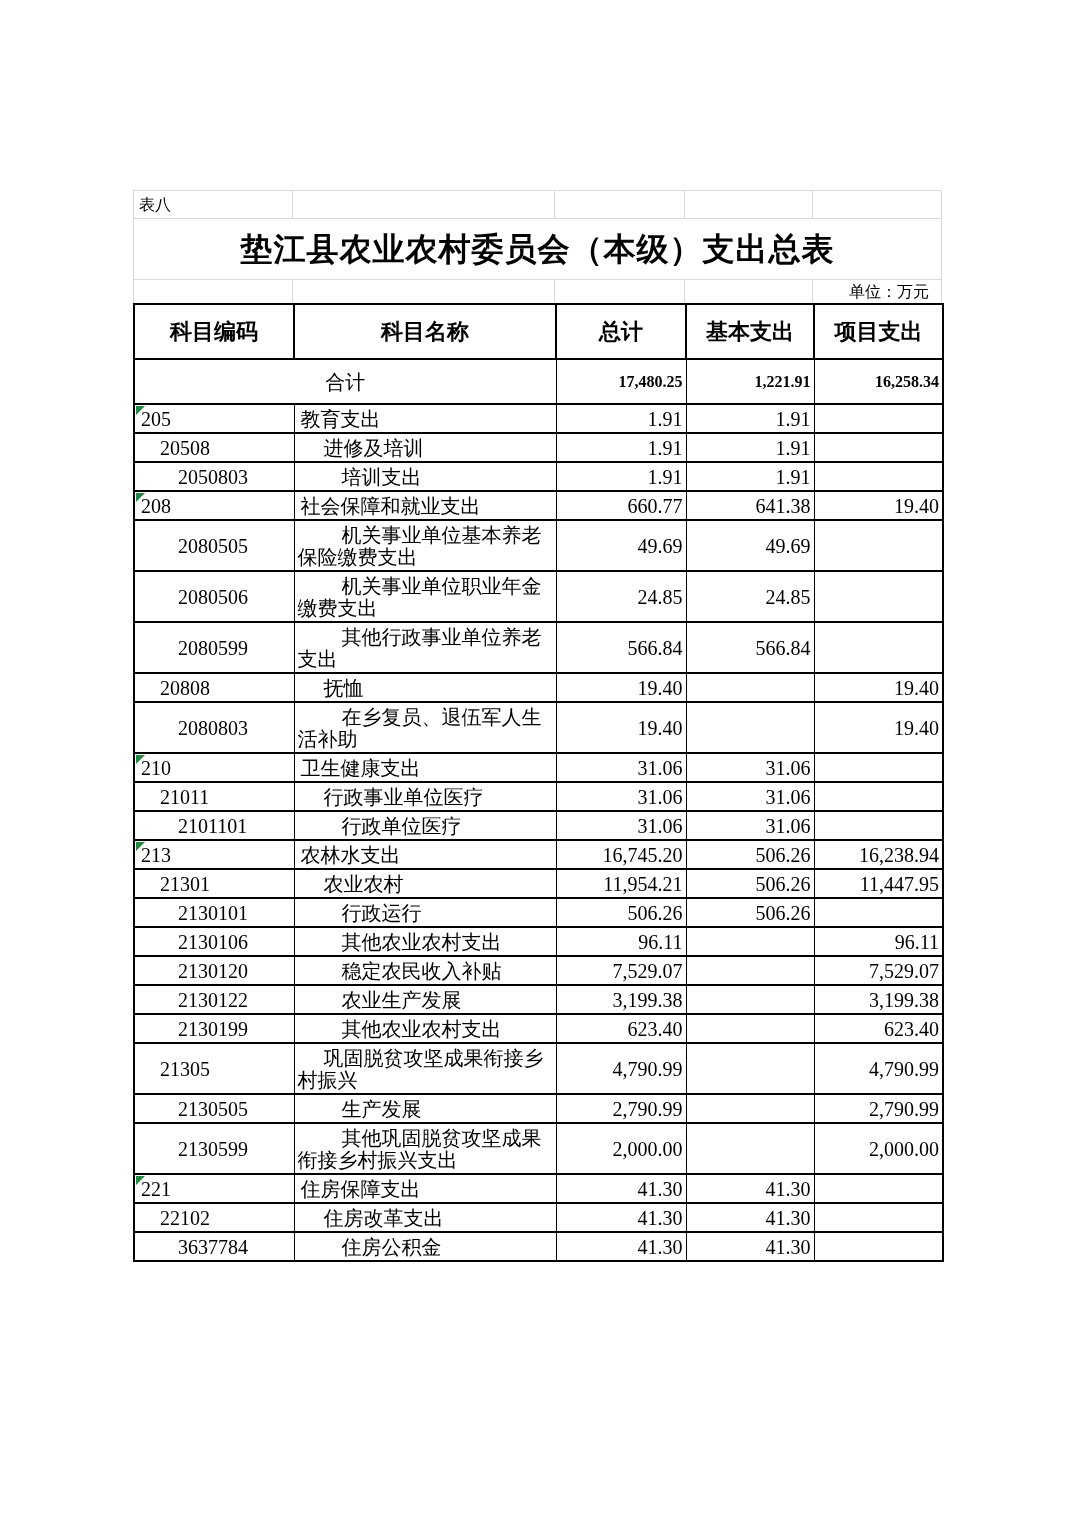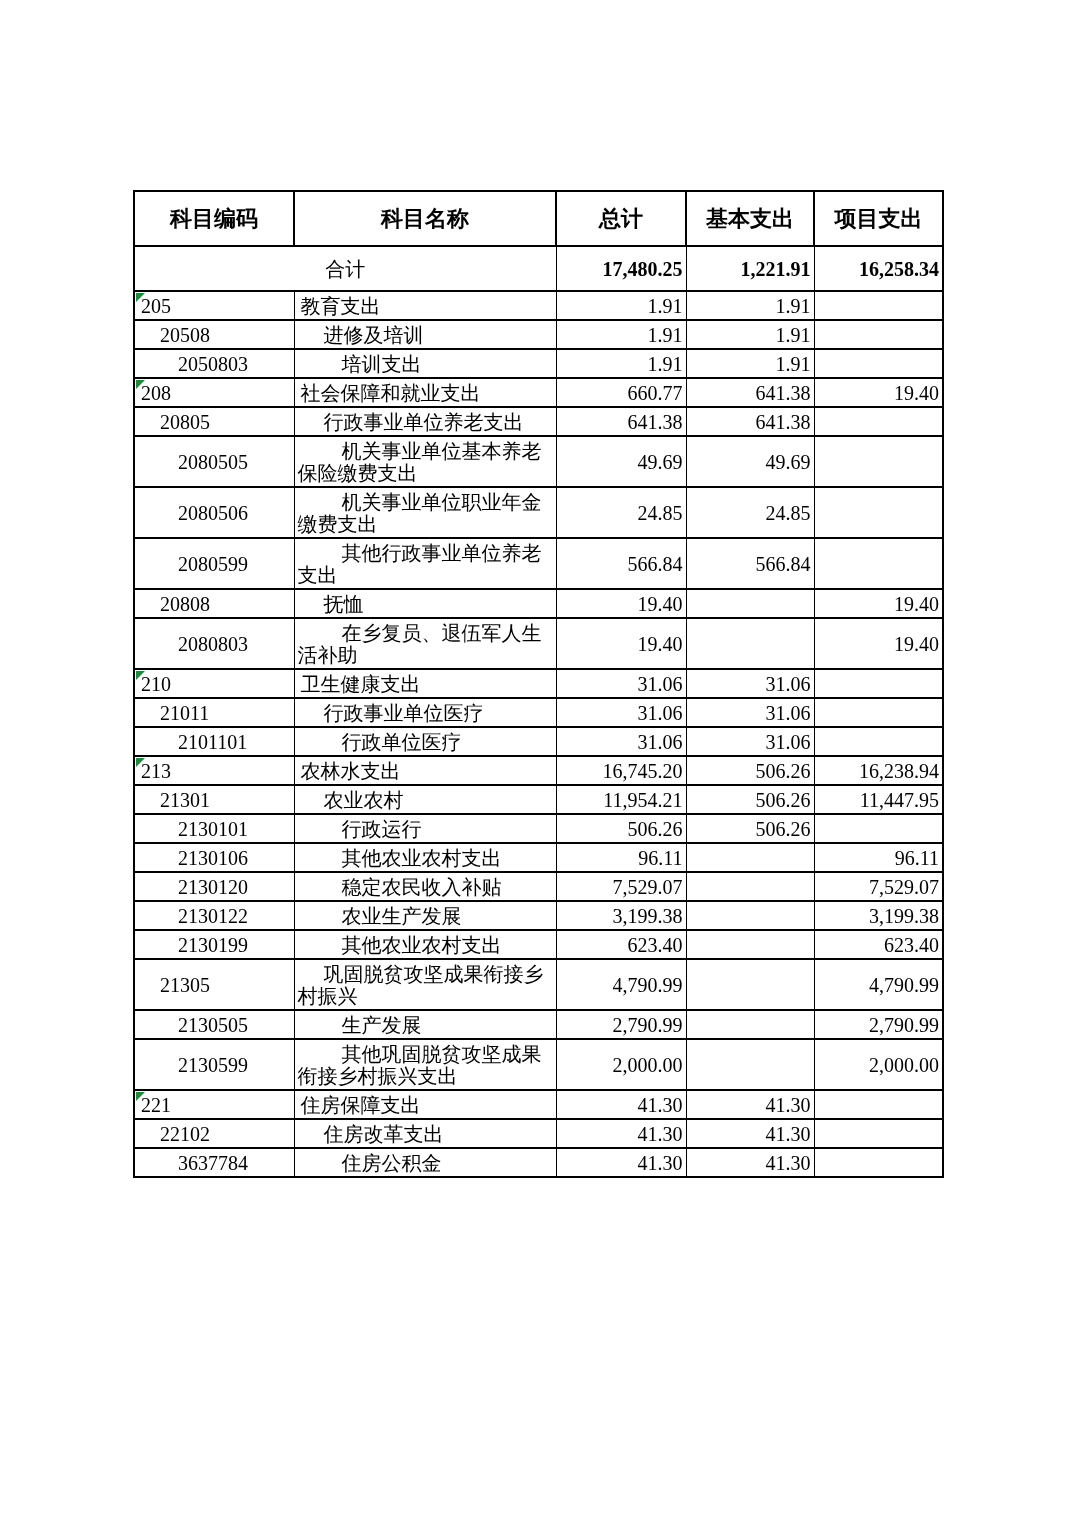--- a/index.html
+++ b/index.html
@@ -39,39 +39,58 @@
   }
   table.main td{
     border:1px solid #000;border-top-width:2px;border-bottom-width:2px;
     padding:2.5px 3px;vertical-align:middle;
     font-size:20px;line-height:22px;overflow:hidden;
   }
   tr.total-row td{height:38px;}
   td.total-label{text-align:center;font-size:20px;}
   td.num{text-align:right;font-size:19px;padding-right:5px;
     font-family:"Liberation Serif","DejaVu Serif",serif;}
-  tr.total-row td.num{font-weight:bold;font-size:20px;}
+  tr.total-row td.num{font-weight:bold;font-size:16px;}
   td.code-cell{position:relative;white-space:nowrap;}
   td.code-cell.lv1{text-indent:3px;}
   td.code-cell.lv2{text-indent:22px;}
   td.code-cell.lv3{text-indent:40px;margin-left:12px;}
   td.name-cell{word-break:break-all;}
   td.name-cell.lv1{text-indent:3px;}
   td.name-cell.lv2{text-indent:26px;margin-left:24px;}
   td.name-cell.lv3{text-indent:44px;}
   .flag{
     position:absolute;top:1px;left:1px;width:0;height:0;
     border-top:9px solid var(--flag,#1e8a3c);border-right:9px solid transparent;
   }
 </style>
 </head>
 <body style="--flag: #1e8a3c;">
 
 <div class="sheet">
 
+  <div class="pregrid">
+    <div class="prerow row-label">
+      <div class="pcell">
+        <span>表八</span>
+      </div>
+      <div class="pcell"></div>
+      <div class="pcell"></div>
+      <div class="pcell"></div>
+      <div class="pcell"></div>
+    </div>
+    <div class="row-title">垫江县农业农村委员会（本级）支出总表</div>
+    <div class="prerow row-unit">
+      <div class="pcell"></div>
+      <div class="pcell"></div>
+      <div class="pcell"></div>
+      <div class="pcell"></div>
+      <div class="pcell unit">单位：万元</div>
+    </div>
+  </div>
 
   <table class="main">
     <colgroup>
       <col style="width:160px">
         <col style="width:262px">
         <col style="width:130px">
       <col style="width:128px">
         <col style="width:129px">
     </colgroup>
     <thead>
@@ -112,27 +131,20 @@
           <td class="num"></td>
         </tr>
         <tr>
           <td class="code-cell lv1"><span class="flag"></span>208</td>
           <td class="name-cell lv1">社会保障和就业支出</td>
           <td class="num">660.77</td>
           <td class="num">641.38</td>
           <td class="num">19.40</td>
         </tr>
         <tr>
-          <td class="code-cell lv2">20805</td>
-          <td class="name-cell lv2">行政事业单位养老支出</td>
-          <td class="num">641.38</td>
-          <td class="num">641.38</td>
-          <td class="num"></td>
-        </tr>
-        <tr>
           <td class="code-cell lv3">2080505</td>
           <td class="name-cell lv3">机关事业单位基本养老保险缴费支出</td>
           <td class="num">49.69</td>
           <td class="num">49.69</td>
           <td class="num"></td>
         </tr>
         <tr>
           <td class="code-cell lv3">2080506</td>
           <td class="name-cell lv3">机关事业单位职业年金缴费支出</td>
           <td class="num">24.85</td>

